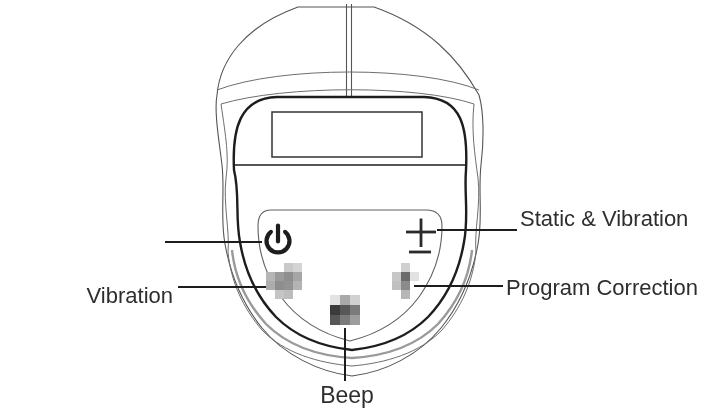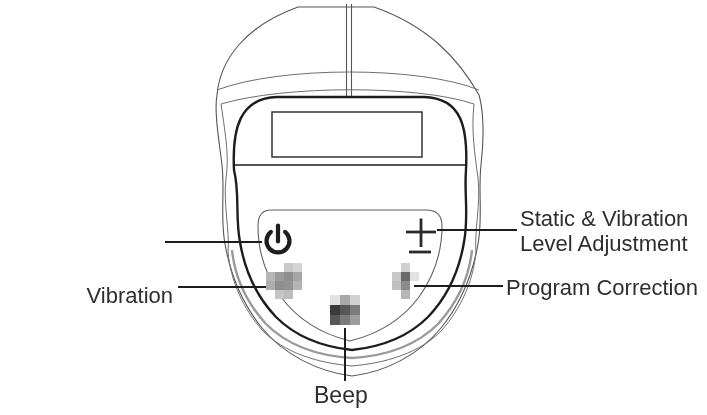--- a/index.html
+++ b/index.html
@@ -145,17 +145,16 @@
       <div style="position: absolute; left: 9px; top: 9px; width: 9px; height: 9px; background: rgb(106, 106, 106);"></div>
       <div style="position: absolute; left: 18px; top: 9px; width: 9px; height: 9px; background: rgb(226, 226, 226);"></div>
       <div style="position: absolute; left: 0px; top: 18px; width: 9px; height: 9px; background: rgb(192, 192, 192);"></div>
       <div style="position: absolute; left: 9px; top: 18px; width: 9px; height: 9px; background: rgb(139, 139, 139);"></div>
       <div style="position: absolute; left: 9px; top: 27px; width: 9px; height: 9px; background: rgb(183, 183, 183);"></div>
     </div>
 
   <div class="label" style="left:60px;top:276px;width:113px;text-align:right;margin-top:7px;">Vibration</div>
   <div class="label" style="left:520px;top:206px;">
     <div>Static &amp; Vibration</div>
-    <div>Level Adjustment</div>
   </div>
   <div class="label" style="left:506px;top:275px;">Program Correction</div>
-  <div class="label" style="left:314px;top:383px;width:66px;font-size:23px;">Beep</div>
+  <div class="label" style="left:314px;top:383px;width:66px;text-align:center;font-size:23px;">Beep</div>
 </div>
 
 </body></html>

